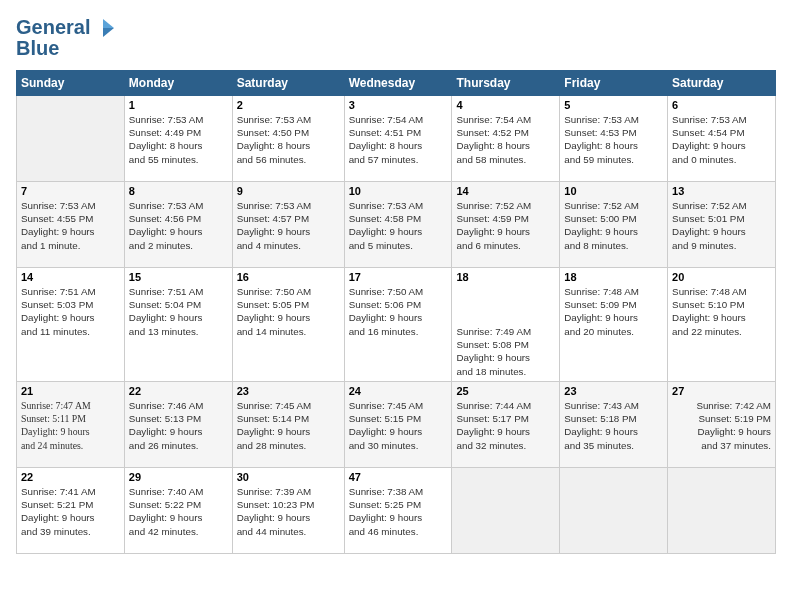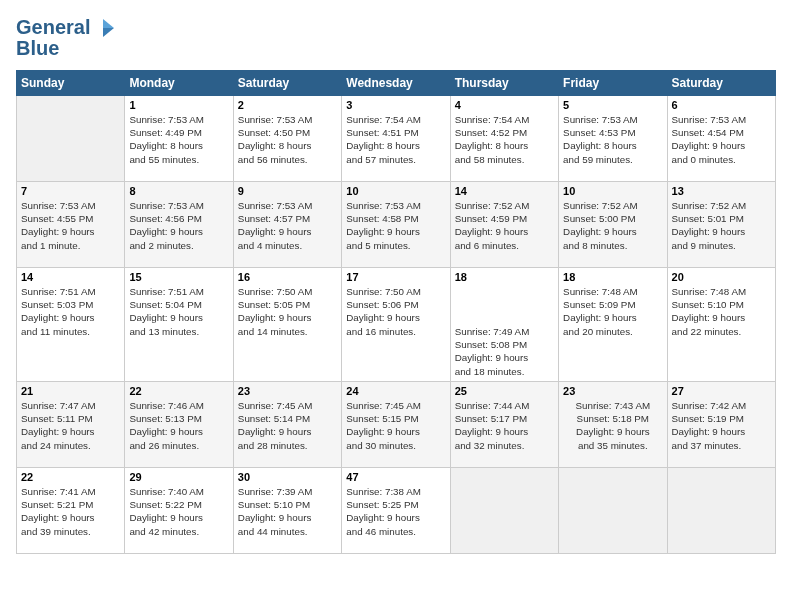--- a/index.html
+++ b/index.html
@@ -263,21 +263,21 @@
             <div class="day-number">20</div>
             <div class="day-info" style="white-space: pre-line;">Sunrise: 7:48 AM
 Sunset: 5:10 PM
 Daylight: 9 hours
 and 22 minutes.</div>
           </td>
         </tr>
         <tr>
           <td>
             <div class="day-number">21</div>
-            <div class="day-info" style="white-space: pre-line;">Sunrise: 7:47 AM
+            <div class="day-info" style="white-space: pre-line; font-family: Liberation Serif, serif;">Sunrise: 7:47 AM
 Sunset: 5:11 PM
 Daylight: 9 hours
 and 24 minutes.</div>
           </td>
           <td>
             <div class="day-number">22</div>
             <div class="day-info" style="white-space: pre-line;">Sunrise: 7:46 AM
 Sunset: 5:13 PM
 Daylight: 9 hours
 and 26 minutes.</div>
@@ -298,28 +298,28 @@
           </td>
           <td>
             <div class="day-number">25</div>
             <div class="day-info" style="white-space: pre-line;">Sunrise: 7:44 AM
 Sunset: 5:17 PM
 Daylight: 9 hours
 and 32 minutes.</div>
           </td>
           <td>
             <div class="day-number">23</div>
-            <div class="day-info" style="white-space: pre-line; text-align: center;">Sunrise: 7:43 AM
+            <div class="day-info" style="white-space: pre-line;">Sunrise: 7:43 AM
 Sunset: 5:18 PM
 Daylight: 9 hours
 and 35 minutes.</div>
           </td>
           <td>
             <div class="day-number">27</div>
-            <div class="day-info" style="white-space: pre-line;">Sunrise: 7:42 AM
+            <div class="day-info" style="white-space: pre-line; text-align: right;">Sunrise: 7:42 AM
 Sunset: 5:19 PM
 Daylight: 9 hours
 and 37 minutes.</div>
           </td>
         </tr>
         <tr>
           <td>
             <div class="day-number">22</div>
             <div class="day-info" style="white-space: pre-line;">Sunrise: 7:41 AM
 Sunset: 5:21 PM
@@ -329,21 +329,21 @@
           <td>
             <div class="day-number">29</div>
             <div class="day-info" style="white-space: pre-line;">Sunrise: 7:40 AM
 Sunset: 5:22 PM
 Daylight: 9 hours
 and 42 minutes.</div>
           </td>
           <td>
             <div class="day-number">30</div>
             <div class="day-info" style="white-space: pre-line;">Sunrise: 7:39 AM
-Sunset: 5:10 PM
+Sunset: 10:23 PM
 Daylight: 9 hours
 and 44 minutes.</div>
           </td>
           <td>
             <div class="day-number">47</div>
             <div class="day-info" style="white-space: pre-line;">Sunrise: 7:38 AM
 Sunset: 5:25 PM
 Daylight: 9 hours
 and 46 minutes.</div>
           </td>

